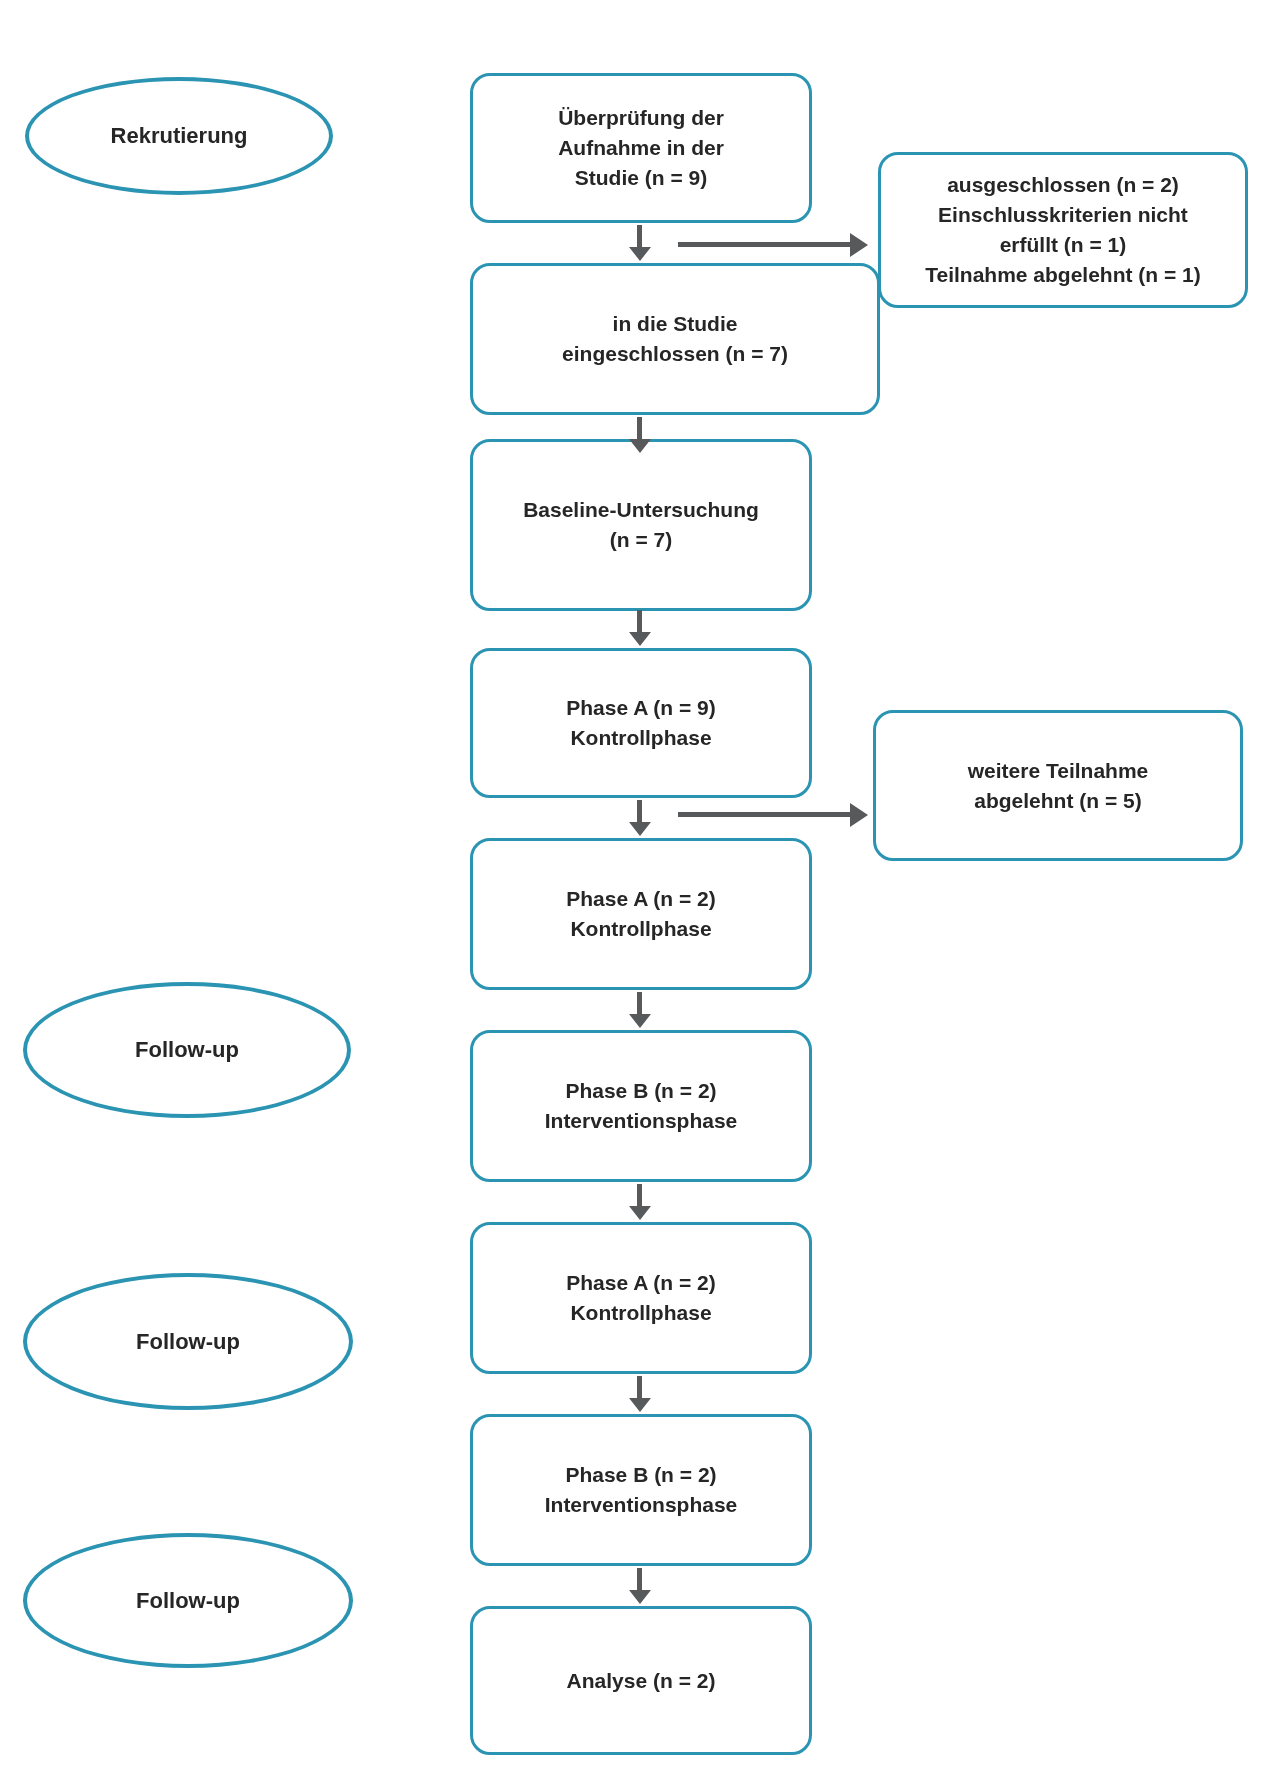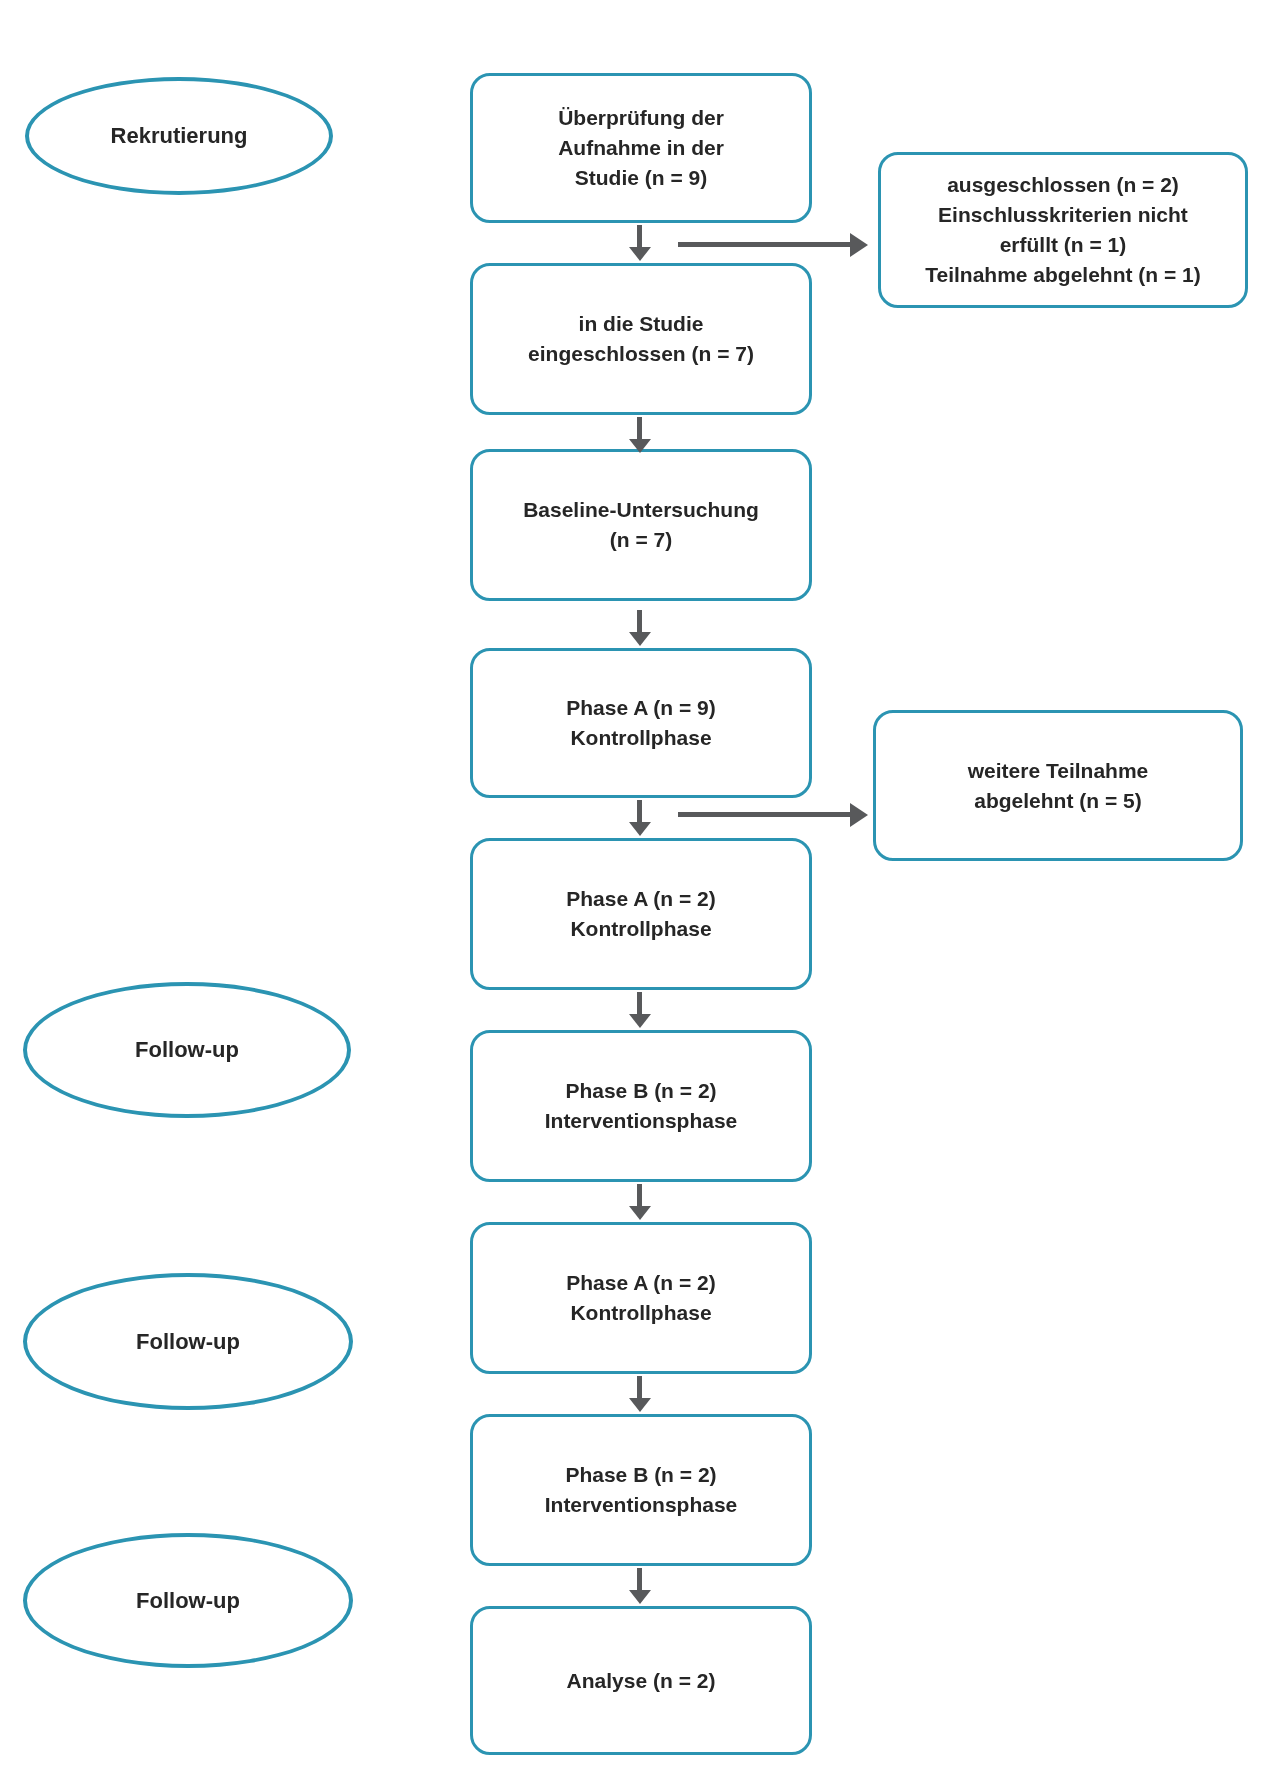--- a/index.html
+++ b/index.html
@@ -100,26 +100,26 @@
   <div class="node ellipse" style="left:23px;top:1513px;width:330px;height:135px">
     <span class="node-text">Follow-up</span>
   </div>
 
   <div class="node box" style="left:470px;top:53px;width:342px;height:150px">
     <span class="node-text">Überprüfung der
 Aufnahme in der
 Studie (n = 9)</span>
   </div>
 
-  <div class="node box" style="left:470px;top:243px;width:342px;height:152px">
+  <div class="node box" style="left:470px;top:243px;width:410px;height:152px">
     <span class="node-text">in die Studie
 eingeschlossen (n = 7)</span>
   </div>
 
-  <div class="node box" style="left:470px;top:429px;width:342px;height:152px">
+  <div class="node box" style="left:470px;top:419px;width:342px;height:172px">
     <span class="node-text">Baseline-Untersuchung
 (n = 7)</span>
   </div>
 
   <div class="node box" style="left:470px;top:628px;width:342px;height:150px">
     <span class="node-text">Phase A (n = 9)
 Kontrollphase</span>
   </div>
 
   <div class="node box" style="left:470px;top:818px;width:342px;height:152px">

